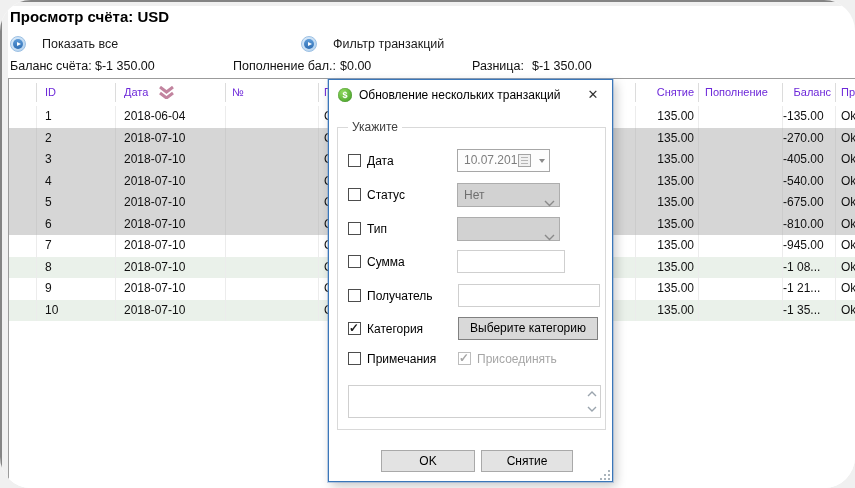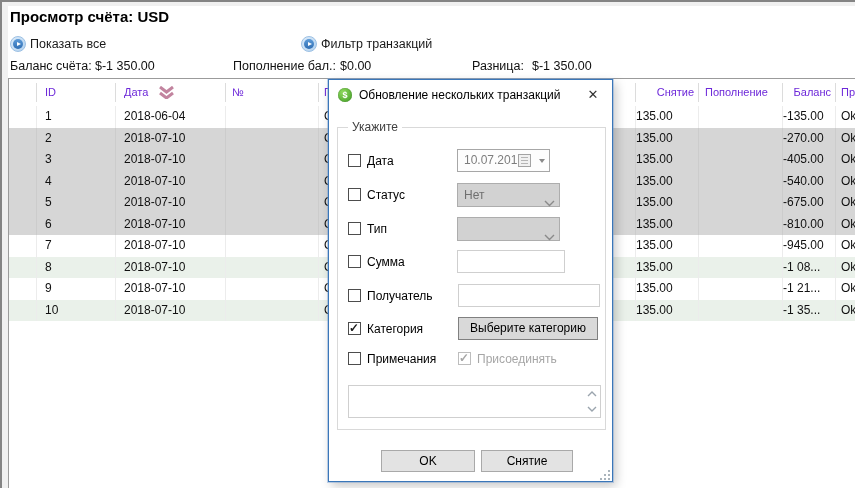--- a/index.html
+++ b/index.html
@@ -1,28 +1,28 @@
 <!DOCTYPE html>
 <html><head>
 <meta charset="utf-8">
 <style>
   * { margin:0; padding:0; box-sizing:border-box; }
   html,body { background:#f0f0f0; }
   .screen {
     position:relative; width:855px; height:488px; overflow:hidden;
-    background:#ffffff; font-family:"Liberation Sans", sans-serif; color:#111;
+    background:#ffffff; font-family:"Liberation Sans", sans-serif; color:#111;border-radius:31px;
   }
   .edge-top { position:absolute; left:0; top:0; width:855px; height:2px; background:#848484; }
   .edge-left { position:absolute; left:0; top:0; width:2px; height:488px; background:#848484; }
   .gutter-left { position:absolute; left:2px; top:2px; width:6px; height:486px; background:#f0f0f0; }
   .gutter-top { position:absolute; left:2px; top:2px; width:853px; height:4px; background:#f0f0f0; }
 
   .page-title { position:absolute; left:10px; top:8px; font-size:15px; font-weight:bold; color:#000; }
 
-  .link { position:absolute; display:flex; align-items:center; gap:4px; font-size:12.5px; color:#1a1a1a; cursor:pointer; }
+  .link { position:absolute; display:flex; align-items:center; gap:16px; font-size:12.5px; color:#1a1a1a; cursor:pointer; }
   .link-showall { left:10px; top:36px; }
   .link-filter { left:301px; top:36px; }
   .blue-orb { width:16px; height:16px; border-radius:50%;
     background:linear-gradient(135deg,#dcebf9,#b3d2ef); border:1px solid #9cc0e4;
     position:relative; }
   .blue-orb::before { content:""; position:absolute; left:2px; top:2px; width:10px; height:10px;
     border-radius:50%; background:linear-gradient(180deg,#5d9bd8,#2f6eb4); }
   .blue-orb::after { content:""; position:absolute; left:6px; top:4.5px;
     border-left:4px solid #fff; border-top:2.5px solid transparent; border-bottom:2.5px solid transparent; }
 
@@ -41,21 +41,21 @@
   .trow.alt { background:#eaf1ea; }
   .trow.sel { background:#d6d6d6; }
   .trow .cell { border-right:1px solid #ececec; line-height:21.5px; overflow:hidden; white-space:nowrap; }
   .trow.sel .cell { border-right-color:#cccccc; }
   .cell { flex:0 0 auto; }
   .c-sel { width:28px; }
   .c-id { width:79px; padding-left:8px; }
   .c-date { width:110px; padding-left:8px; display:flex; align-items:center; gap:10px; }
   .c-num { width:93px; padding-left:6px; }
   .c-payee { width:317px; padding-left:5px; }
-  .c-wd { width:63px; padding-right:4px; }
+  .c-wd { width:63px; text-align:right; padding-right:4px; }
   .c-dep { width:84px; padding-left:6px; }
   .trow .c-dep { text-align:right; padding-right:4px; }
   .c-bal { width:53px; text-align:left; padding-right:4px; }
   .c-notes { flex:1 1 auto; padding-left:5px; border-right:none !important; }
   .thead .c-wd { text-align:right; padding-right:4px; }
   .thead .c-bal { text-align:right; padding-right:4px; }
   .sort-ico { display:inline-block; line-height:0; }
 
   
   .dialog { position:absolute; left:328px; top:79px; width:285px; height:403px; background:#fff;

